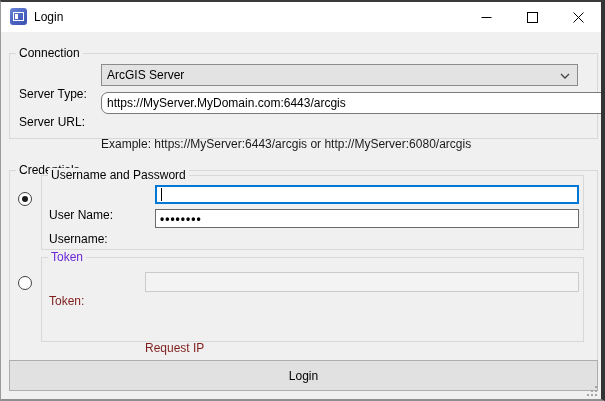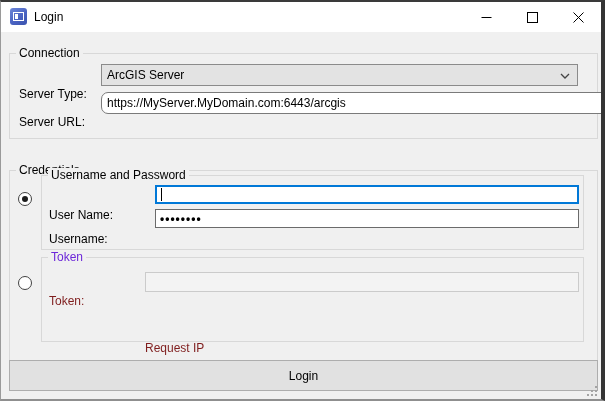--- a/index.html
+++ b/index.html
@@ -106,20 +106,21 @@
   </div>
 
   <span class="lbl" style="left:18px; top:93px;">Server URL:</span>
   <div class="combo" style="left:100px; top:90px; width:565px;border-radius:7px;">
     <span class="val">https://MyServer.MyDomain.com:6443/arcgis</span>
     <svg class="chev" width="10" height="6" viewBox="0 0 10 6">
         <polyline points="1,1 5,5 9,1" fill="none" stroke="#444" stroke-width="1.3"></polyline>
       </svg>
   </div>
 
+  <span class="lbl" style="left:100px; top:115px; color:#1a1a1a;">Example: https://MyServer:6443/arcgis or http://MyServer:6080/arcgis</span>
 
   <div class="groupbox" style="left:8px; top:153px; width:589px; height:195px;margin-top:15px;">
     <span class="gb-label">Credentials</span>
   </div>
 
   <div class="groupbox" style="left:40px; top:173px; width:543px; height:75px;">
     <span class="gb-label">Username and Password</span>
   </div>
 
   <div class="radio checked" style="left:17px; top:190px;"></div>

